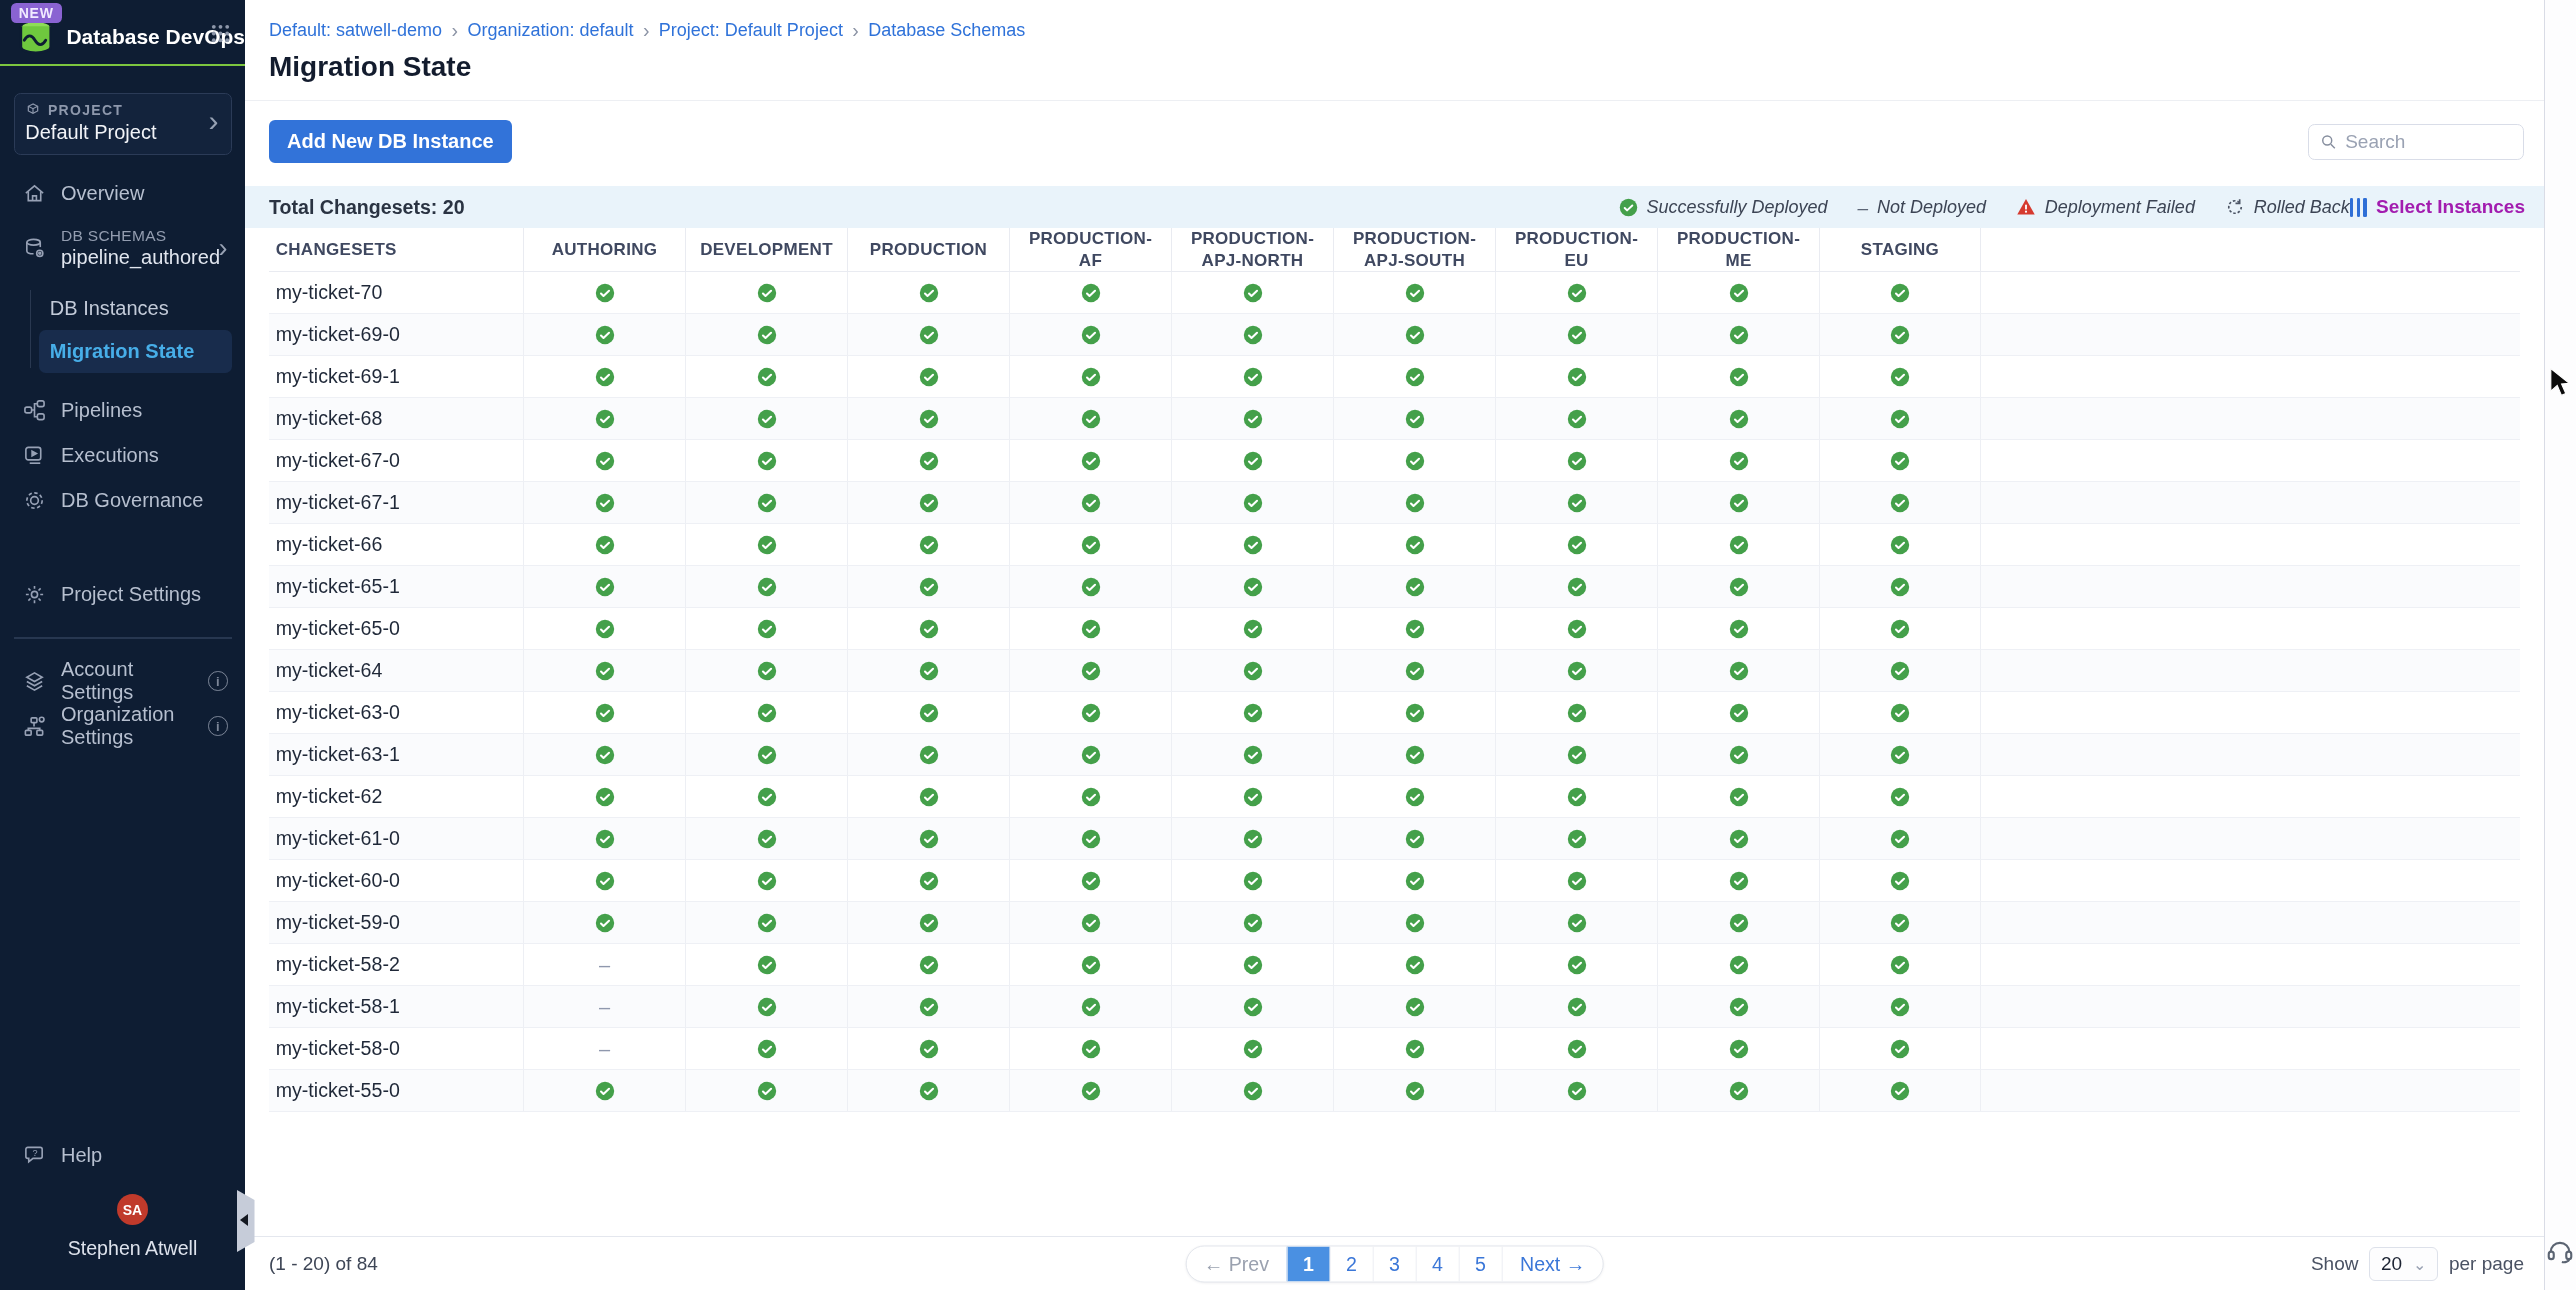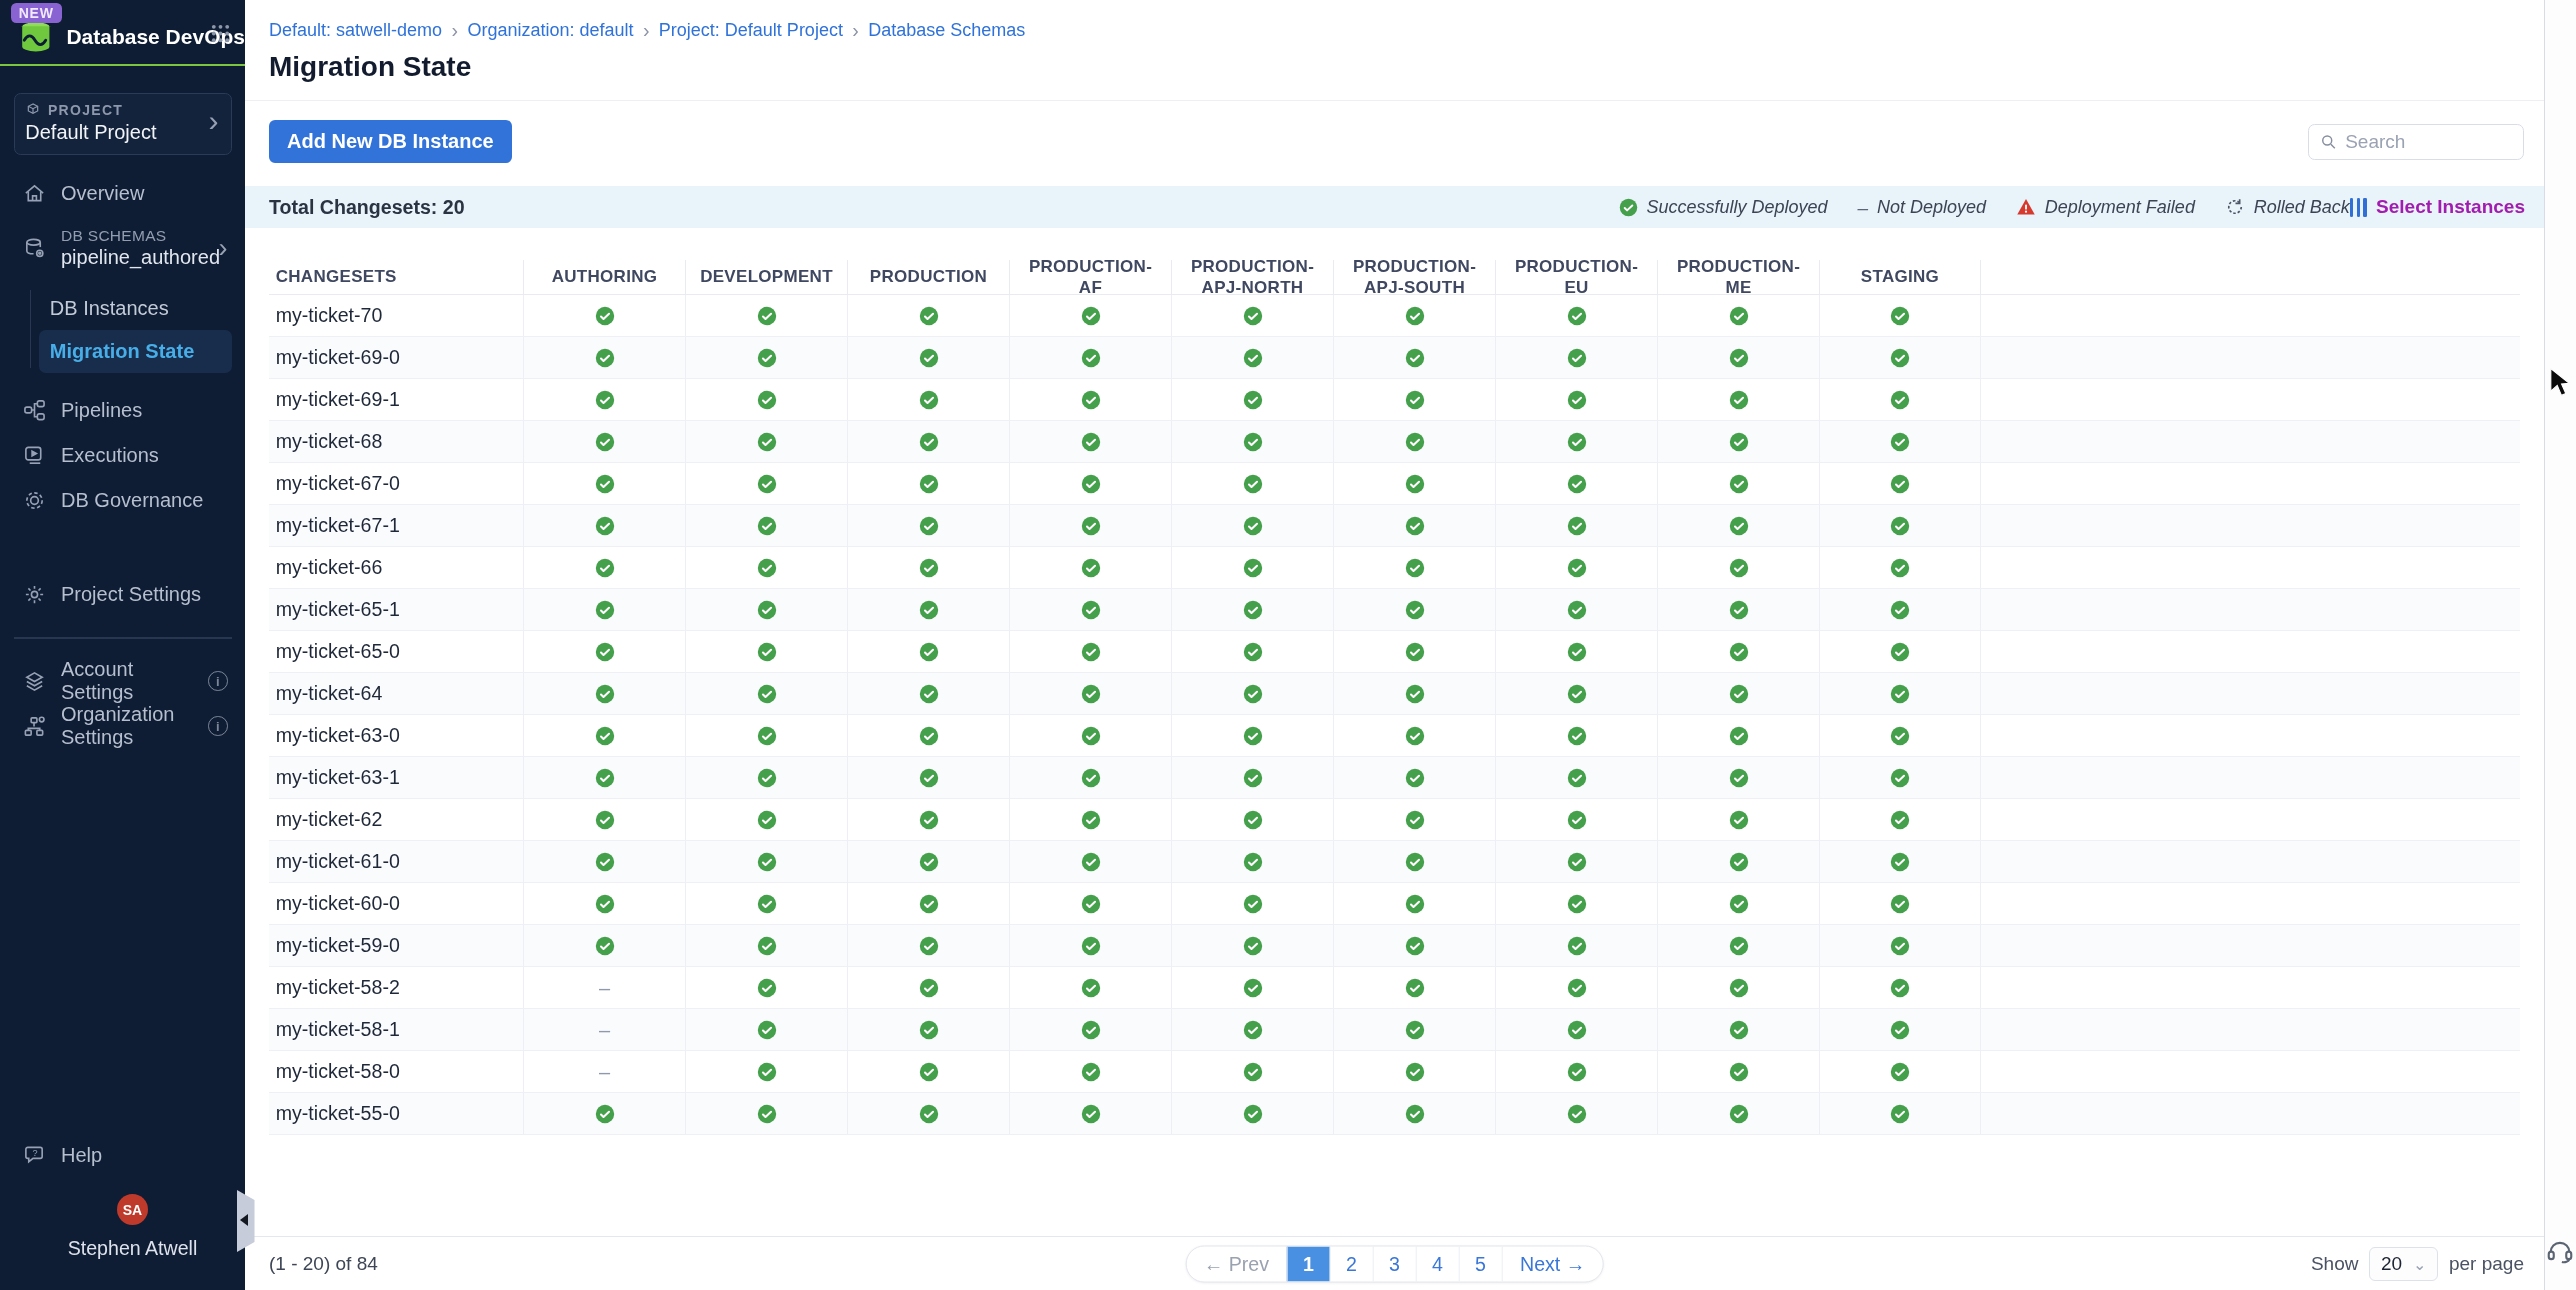--- a/index.html
+++ b/index.html
@@ -86,21 +86,21 @@
   .legend-item .check-svg { width:19px; height:19px; }
   .legend-item .warn-svg { width:20px; height:20px; }
   .legend-item .roll-svg { width:20px; height:20px; }
   .legend .dash { font-size:19px; color:#5c6576; }
   .select-instances { display:flex; align-items:center; gap:9.4px; color:#a21caf; font-weight:700;
     font-size:19px; cursor:pointer; }
   .cols-icon { display:flex; gap:3.4px; }
   .cols-icon i { display:block; width:3.4px; height:19px; background:#2f6fd6; border-radius:1.3px; }
 
   .table { margin:0 24px; }
-  .thead { display:flex; height:35px; border-bottom:0.7px solid #e9ebf1;margin-top:32px; }
+  .thead { display:flex; height:44px; border-bottom:0.7px solid #e9ebf1; }
   .th { width:162px; display:flex; align-items:center; justify-content:center; text-align:center;
     font-size:17px; font-weight:700; color:#3f4860; letter-spacing:0.3px; line-height:1.25;
     border-left:0.7px solid #e9ebf1; padding:0 9.4px; }
   .th.first { width:254px; justify-content:flex-start; border-left:none; padding-left:6.7px; }
   .th.last { border-right:0.7px solid #e9ebf1; }
   .trow { display:flex; height:42px; border-bottom:0.7px solid #eef0f5; cursor:pointer; }
   .trow:nth-child(even) { background:#fafbfd; }
   .td-name { width:254px; display:flex; align-items:center; font-size:19.6px; color:#1f2838; padding-left:6.7px; }
   .td-status { width:162px; display:flex; align-items:center; justify-content:center;
     border-left:0.7px solid #edeff4; }

